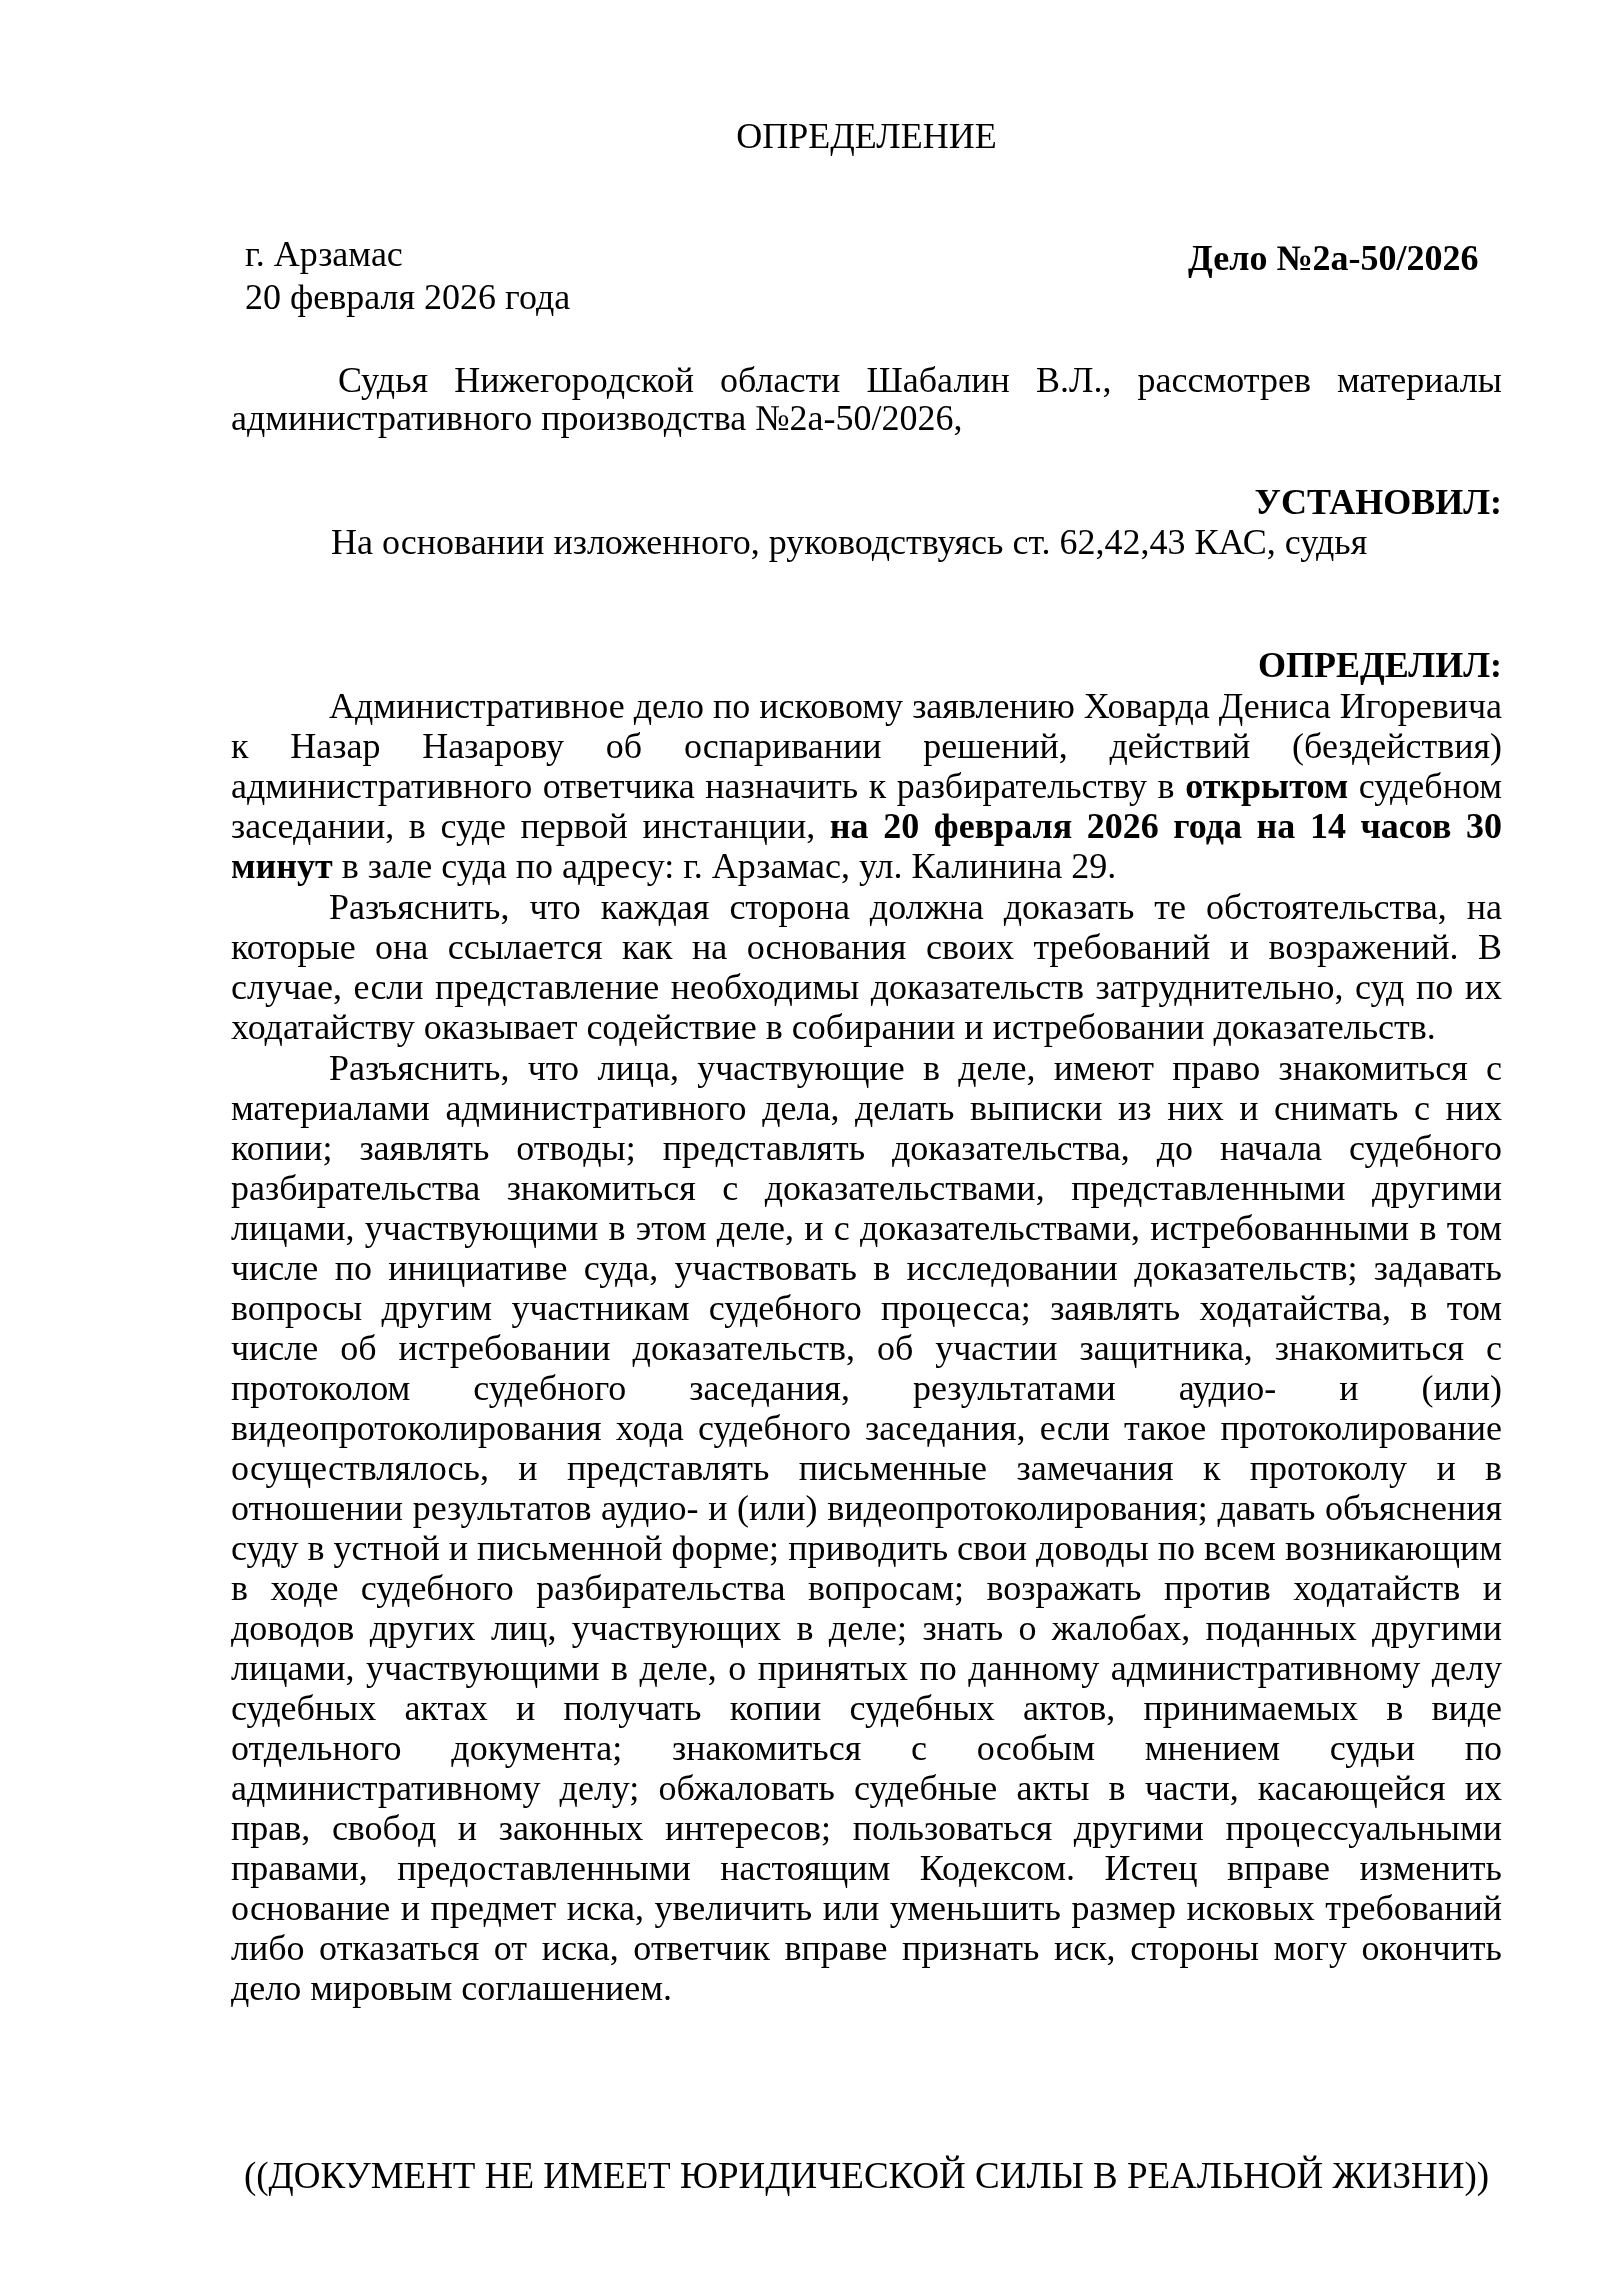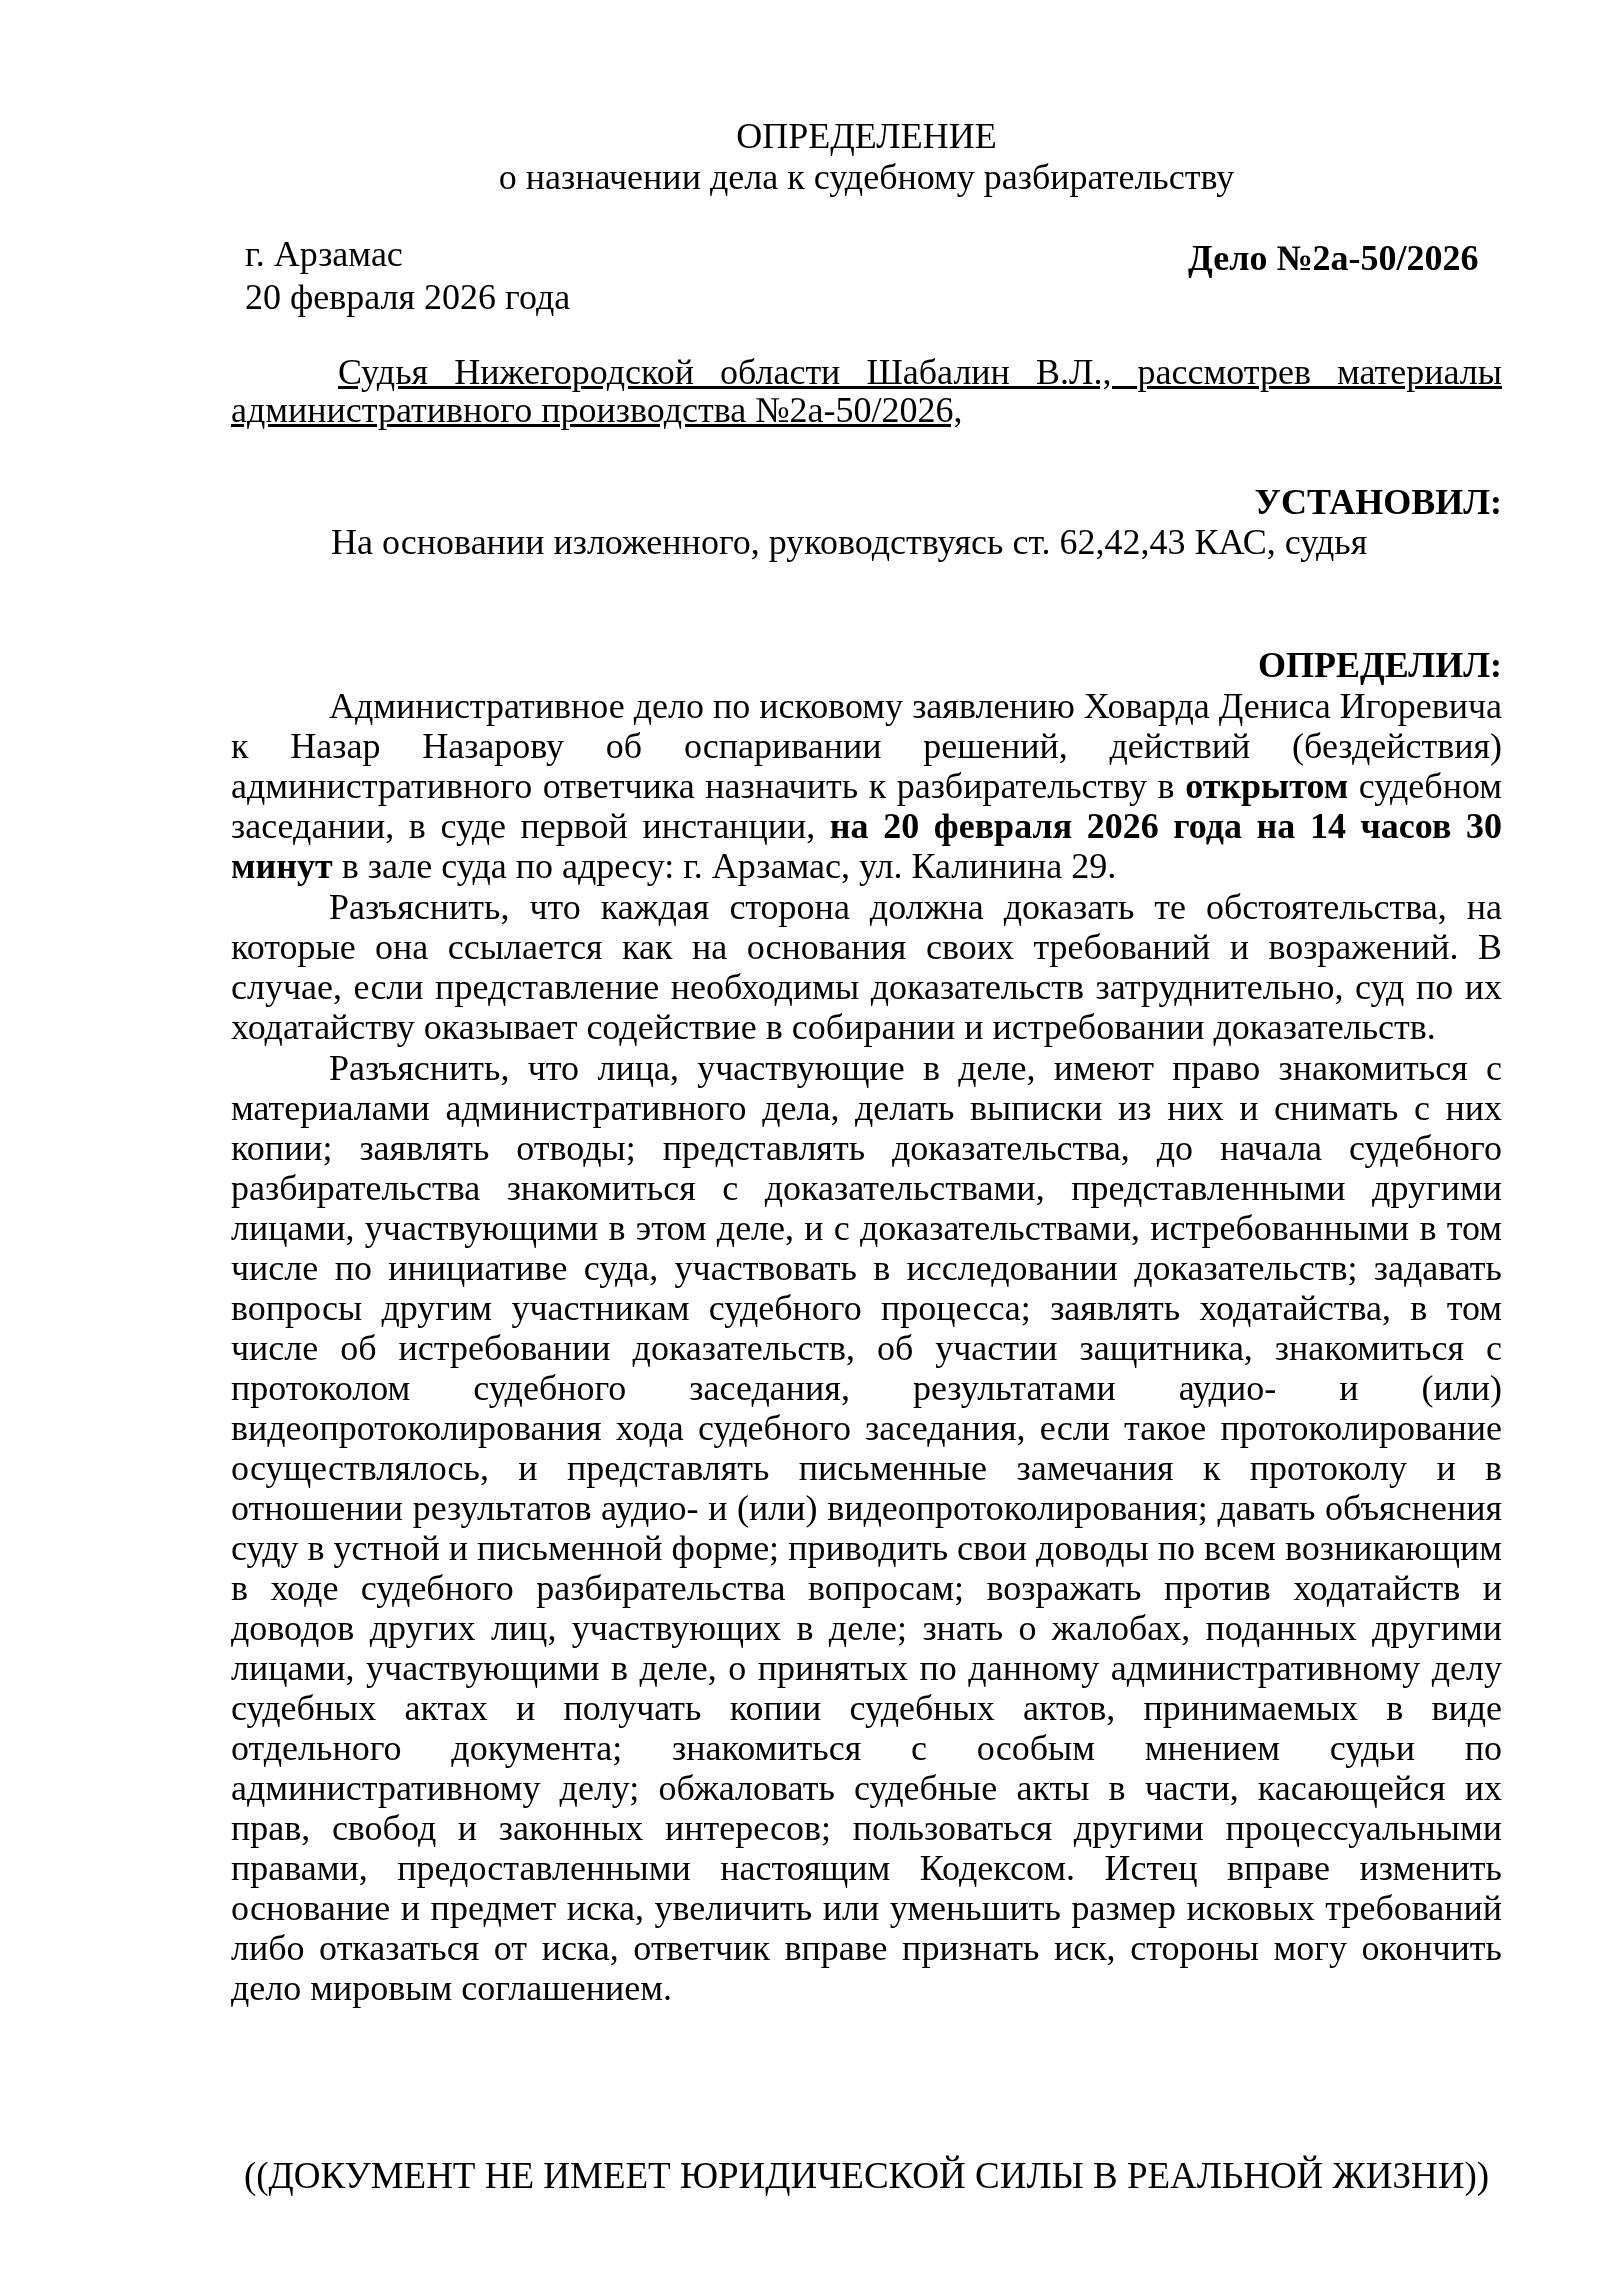--- a/index.html
+++ b/index.html
@@ -64,21 +64,21 @@
     width: 1271px;
     font-size: 36px;
     line-height: 40px;
   }
   .body p {
     margin: 0;
     text-align: justify;
     text-indent: 98px;
   }
   .body p.last-left { text-align-last: left; }
-  .intro { top: 353px; text-decoration: underline; }
+  .intro { top: 361px; }
   .intro p { text-indent: 107px; line-height: 38px; }
 
   .heading {
     position: absolute;
     left: 231px;
     width: 1271px;
     text-align: right;
     font-size: 36px;
     line-height: 40px;
     font-weight: bold;
@@ -102,21 +102,20 @@
     font-size: 37px;
     line-height: 43px;
   }
 </style>
 </head>
 <body>
 
 <div class="page">
 
   <div class="title title-main">ОПРЕДЕЛЕНИЕ</div>
-  <div class="title title-sub">о назначении дела к судебному разбирательству</div>
 
   <div class="place">г. Арзамас</div>
   <div class="date">20 февраля 2026 года</div>
   <div class="case-no">Дело №2а-50/2026</div>
 
   <div class="body intro">
     <p class="last-left">Судья Нижегородской области Шабалин В.Л., рассмотрев материалы административного производства №2а-50/2026,</p>
   </div>
 
   <div class="heading h-ustanovil">УСТАНОВИЛ:</div>

